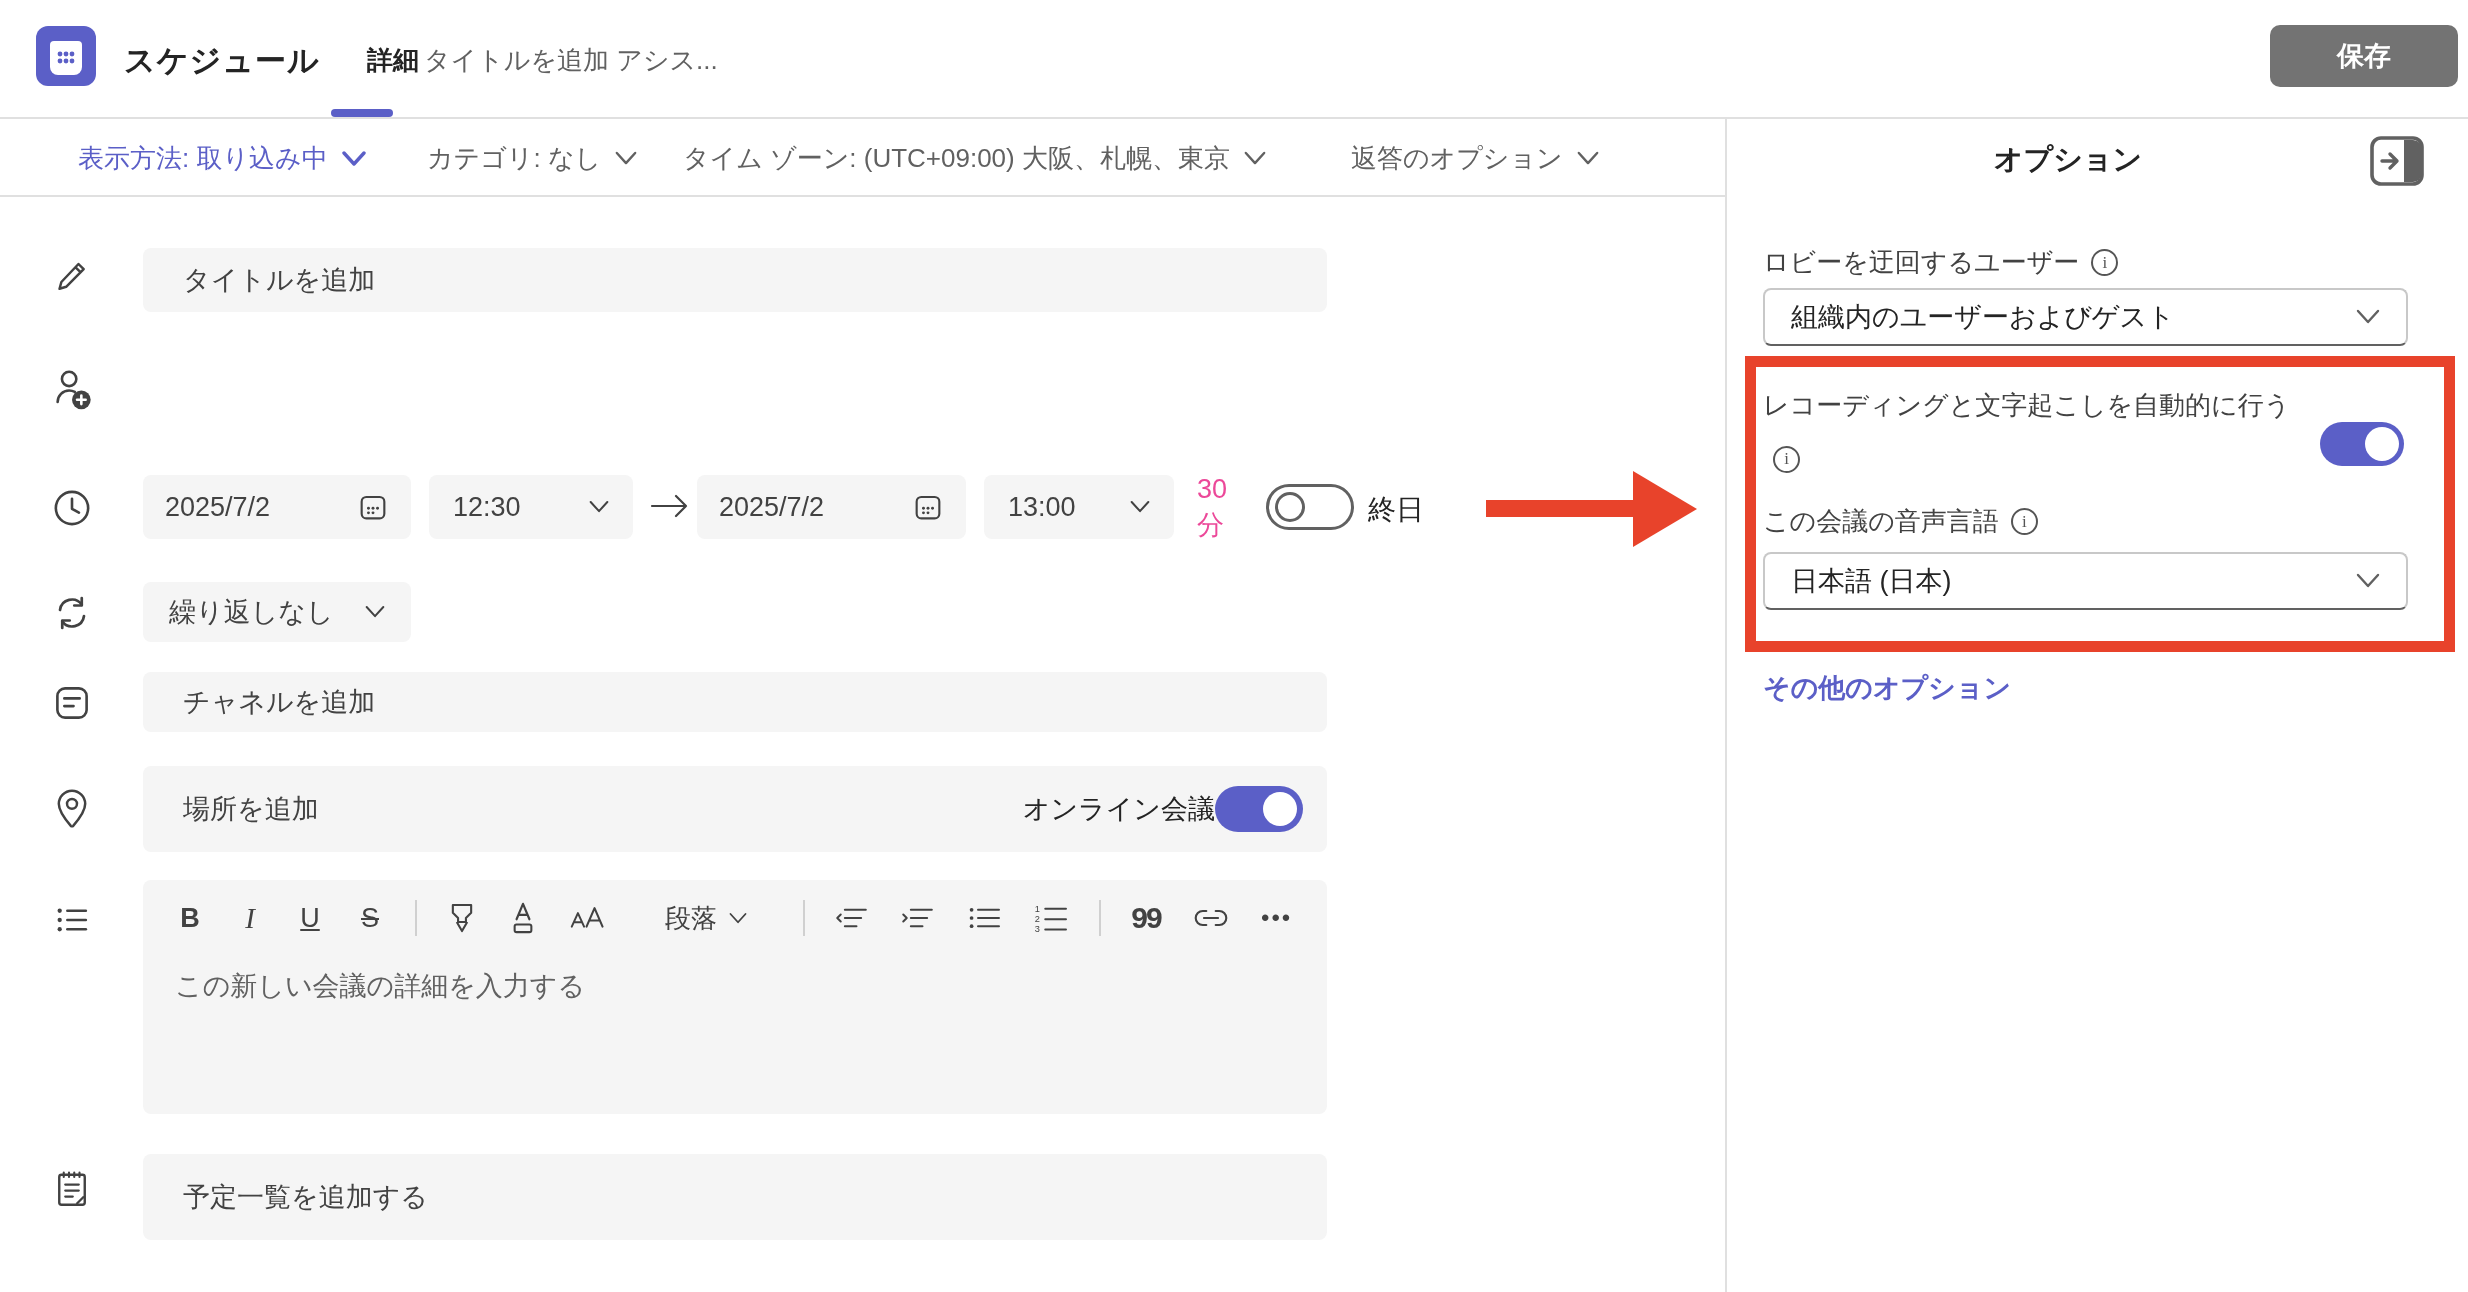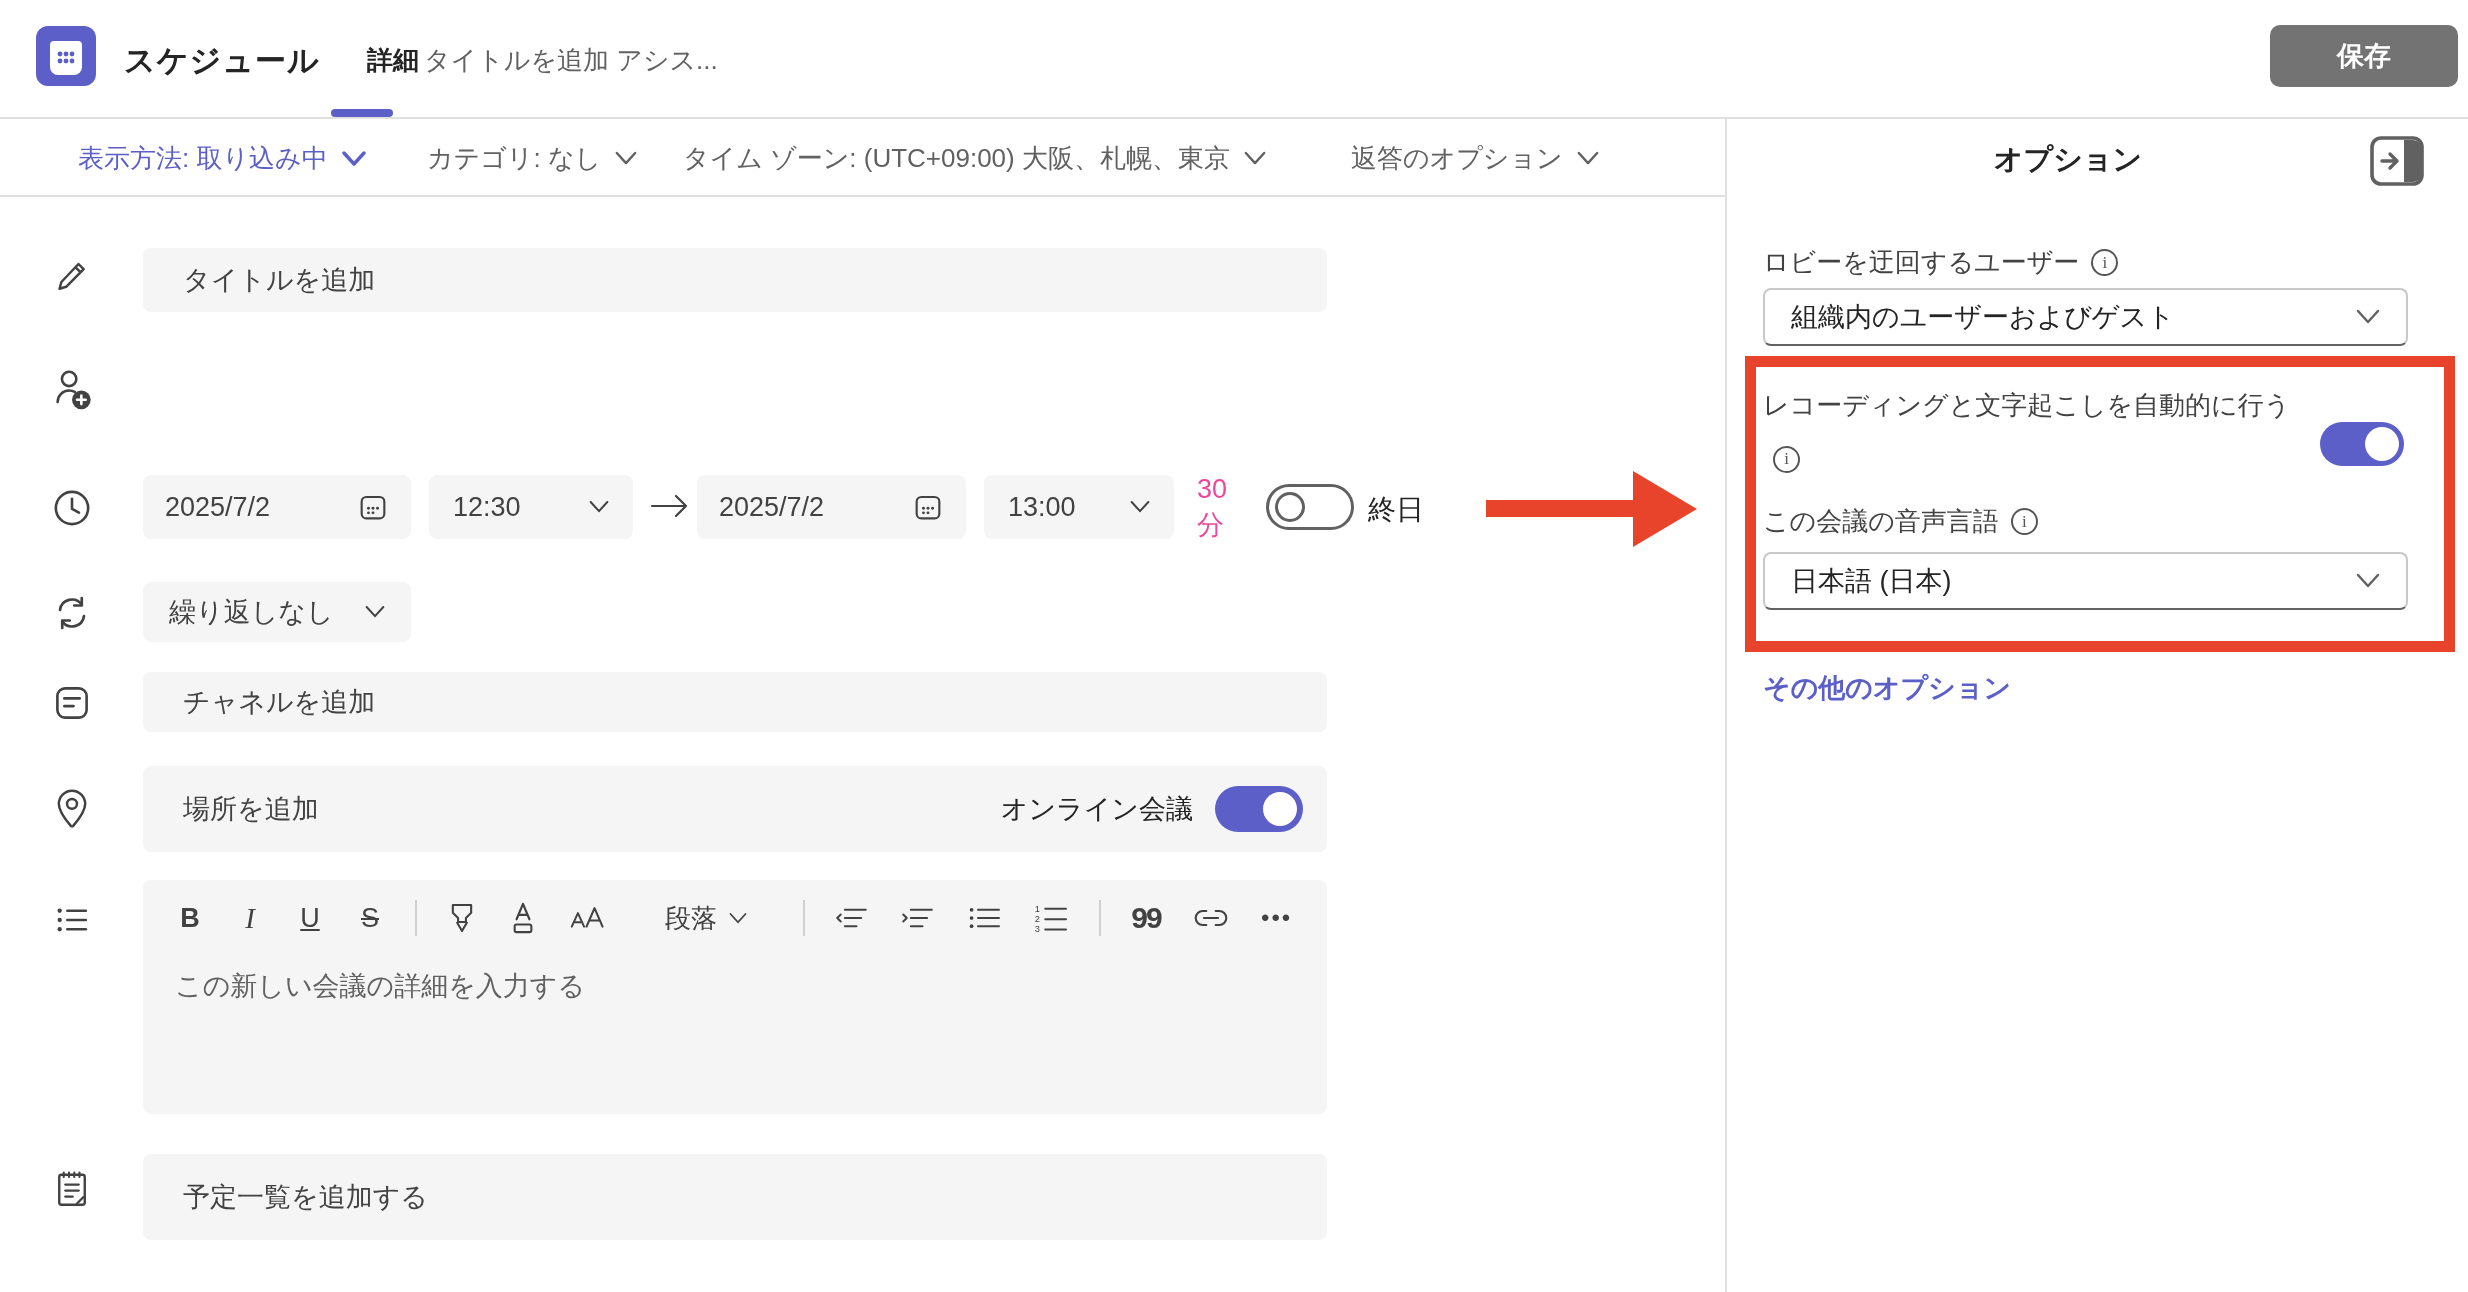--- a/index.html
+++ b/index.html
@@ -244,21 +244,21 @@
   </div>
 
   <div class="row-icon" style="top:787px;">
     <svg width="40" height="44" viewBox="0 0 26 30">
       <path d="M13 2.5a9 9 0 0 1 9 9c0 5.5-6 12.5-8.2 15a1.1 1.1 0 0 1-1.6 0C10 24 4 17 4 11.5a9 9 0 0 1 9-9z" fill="none" stroke="#424242" stroke-width="1.7"></path>
       <circle cx="13" cy="11.5" r="3.4" fill="none" stroke="#424242" stroke-width="1.7"></circle>
     </svg>
   </div>
   <div class="field" style="left:143px;top:766px;width:1184px;height:86px;padding:0 24px 0 40px;box-sizing:border-box;justify-content:space-between;">
     <span class="ph">場所を追加</span>
-    <span style="display:flex;align-items:center;gap:22px;">
+    <span style="display:flex;align-items:center;">
       <span style="font-size:27px;color:#242424;">オンライン会議</span>
       <span class="toggle on" style="position:relative;display:inline-block;">
           <span class="knob"></span>
         </span>
     </span>
   </div>
 
   <div class="row-icon" style="top:900px;">
     <svg width="40" height="40" viewBox="0 0 26 26">
       <circle cx="5" cy="7" r="1.4" fill="#424242"></circle>

